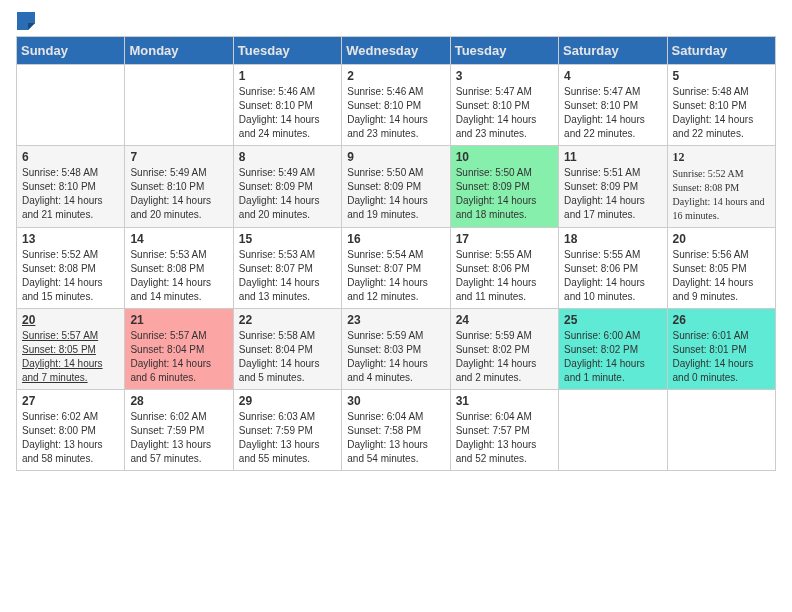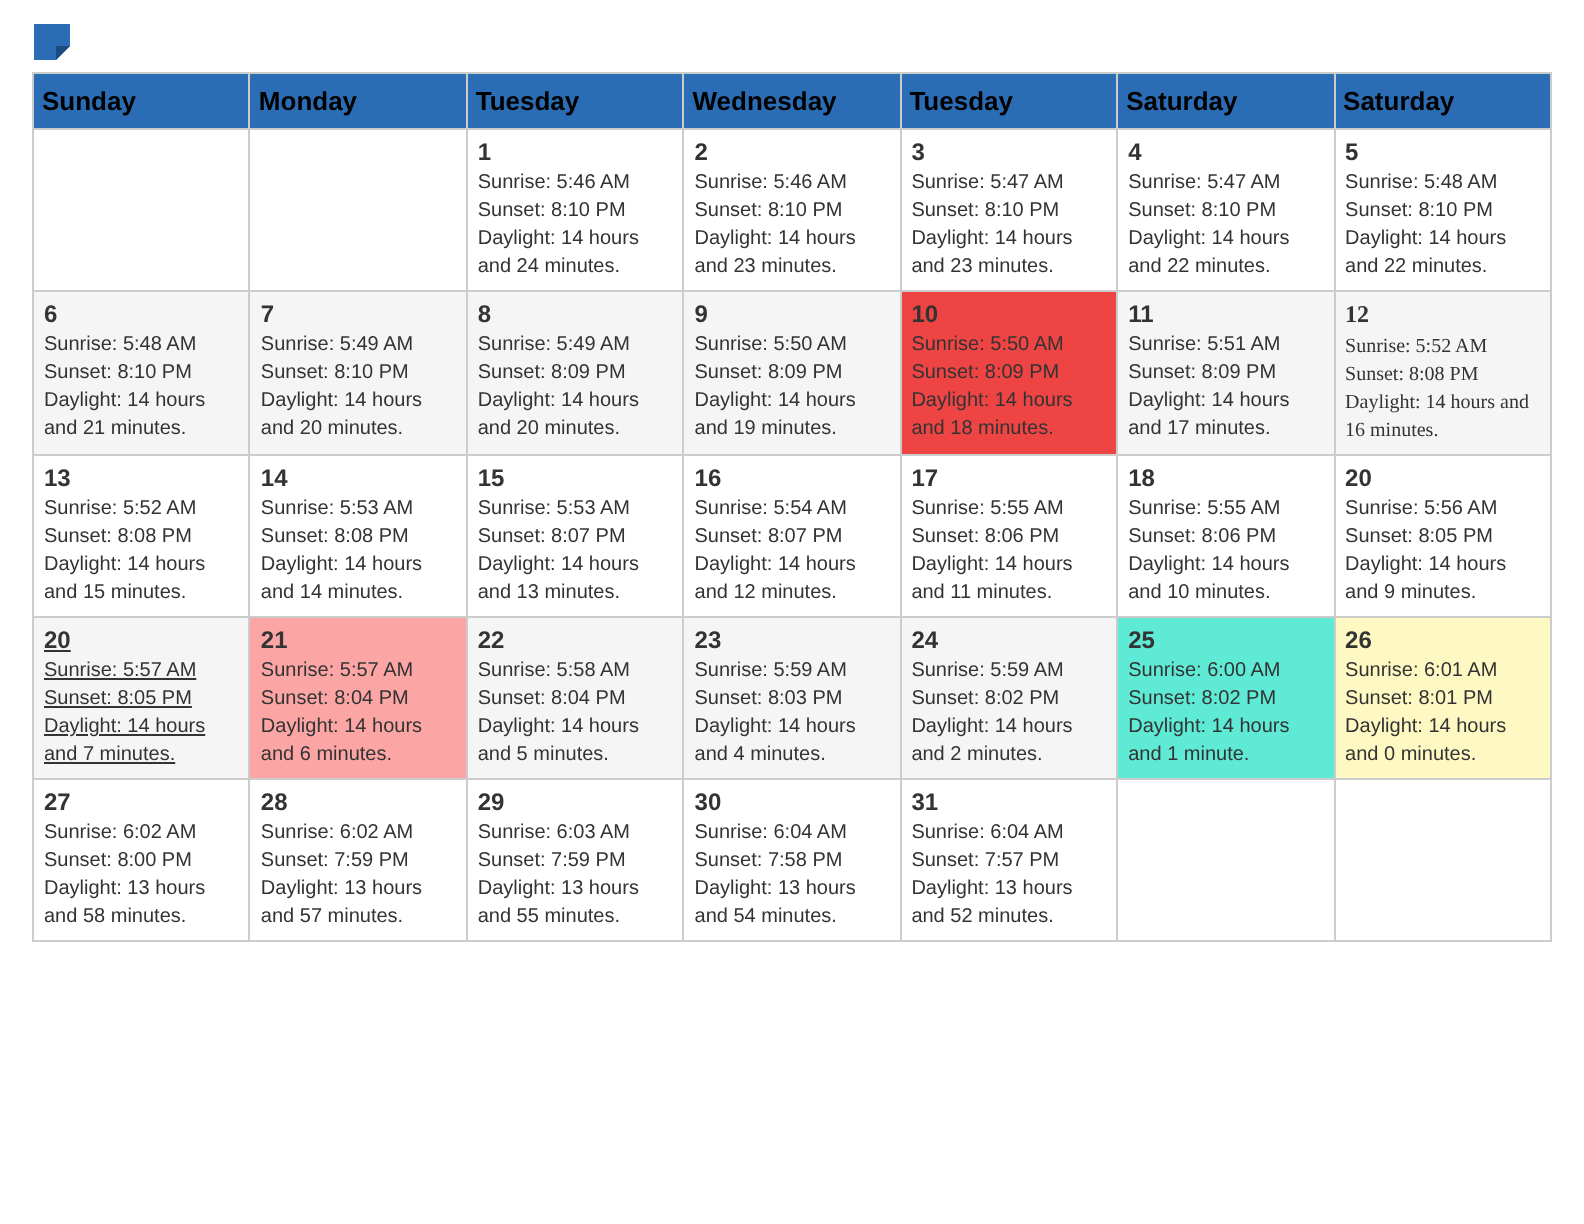--- a/index.html
+++ b/index.html
@@ -33,21 +33,21 @@
       font-size: 15px;
       color: #555;
     }
     .calendar {
       width: 100%;
       border-collapse: collapse;
       border: 1px solid #ccc;
     }
     .calendar th {
       background: #2a6db5;
-      color: #000000;
+      color: #e5e5e5;
       font-size: 13px;
       font-weight: bold;
       padding: 6px 4px;
       text-align: left;
       border: 1px solid #ccc;
     }
     .calendar td {
       vertical-align: top;
       padding: 4px 5px;
       border: 1px solid #ccc;
@@ -141,21 +141,21 @@
           <div class="day-info">Sunrise: 5:49 AM<br>Sunset: 8:10 PM<br>Daylight: 14 hours and 20 minutes.</div>
         </td>
         <td style="background: rgb(245, 245, 245);">
           <div class="day-num">8</div>
           <div class="day-info">Sunrise: 5:49 AM<br>Sunset: 8:09 PM<br>Daylight: 14 hours and 20 minutes.</div>
         </td>
         <td style="background: rgb(245, 245, 245);">
           <div class="day-num">9</div>
           <div class="day-info">Sunrise: 5:50 AM<br>Sunset: 8:09 PM<br>Daylight: 14 hours and 19 minutes.</div>
         </td>
-        <td style="background: #ef4444;">
+        <td style="background: #86efac;">
           <div class="day-num">10</div>
           <div class="day-info">Sunrise: 5:50 AM<br>Sunset: 8:09 PM<br>Daylight: 14 hours and 18 minutes.</div>
         </td>
         <td style="background: rgb(245, 245, 245); margin-top: 32px;">
           <div class="day-num">11</div>
           <div class="day-info">Sunrise: 5:51 AM<br>Sunset: 8:09 PM<br>Daylight: 14 hours and 17 minutes.</div>
         </td>
         <td style="background: rgb(245, 245, 245); font-family: Liberation Serif, serif;">
           <div class="day-num">12</div>
           <div class="day-info">Sunrise: 5:52 AM<br>Sunset: 8:08 PM<br>Daylight: 14 hours and 16 minutes.</div>
@@ -209,21 +209,21 @@
           <div class="day-info">Sunrise: 5:59 AM<br>Sunset: 8:03 PM<br>Daylight: 14 hours and 4 minutes.</div>
         </td>
         <td style="background: rgb(245, 245, 245);">
           <div class="day-num">24</div>
           <div class="day-info">Sunrise: 5:59 AM<br>Sunset: 8:02 PM<br>Daylight: 14 hours and 2 minutes.</div>
         </td>
         <td style="background: #5eead4;">
           <div class="day-num">25</div>
           <div class="day-info">Sunrise: 6:00 AM<br>Sunset: 8:02 PM<br>Daylight: 14 hours and 1 minute.</div>
         </td>
-        <td style="background: #fef9c3;">
+        <td style="background: #5eead4;">
           <div class="day-num">26</div>
           <div class="day-info">Sunrise: 6:01 AM<br>Sunset: 8:01 PM<br>Daylight: 14 hours and 0 minutes.</div>
         </td>
       </tr>
       <tr>
         <td>
           <div class="day-num">27</div>
           <div class="day-info">Sunrise: 6:02 AM<br>Sunset: 8:00 PM<br>Daylight: 13 hours and 58 minutes.</div>
         </td>
         <td>

